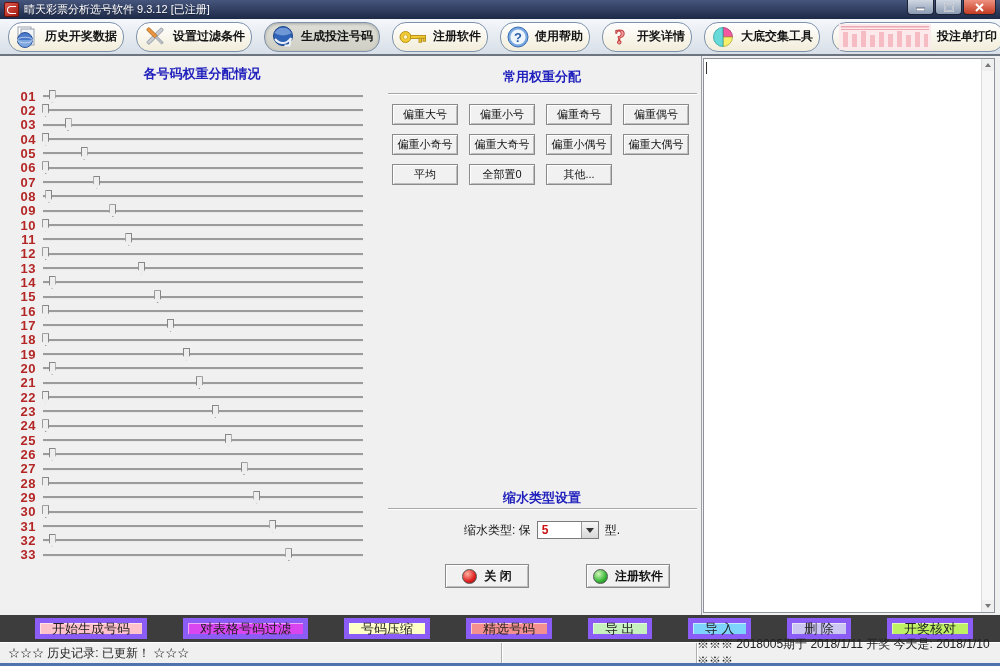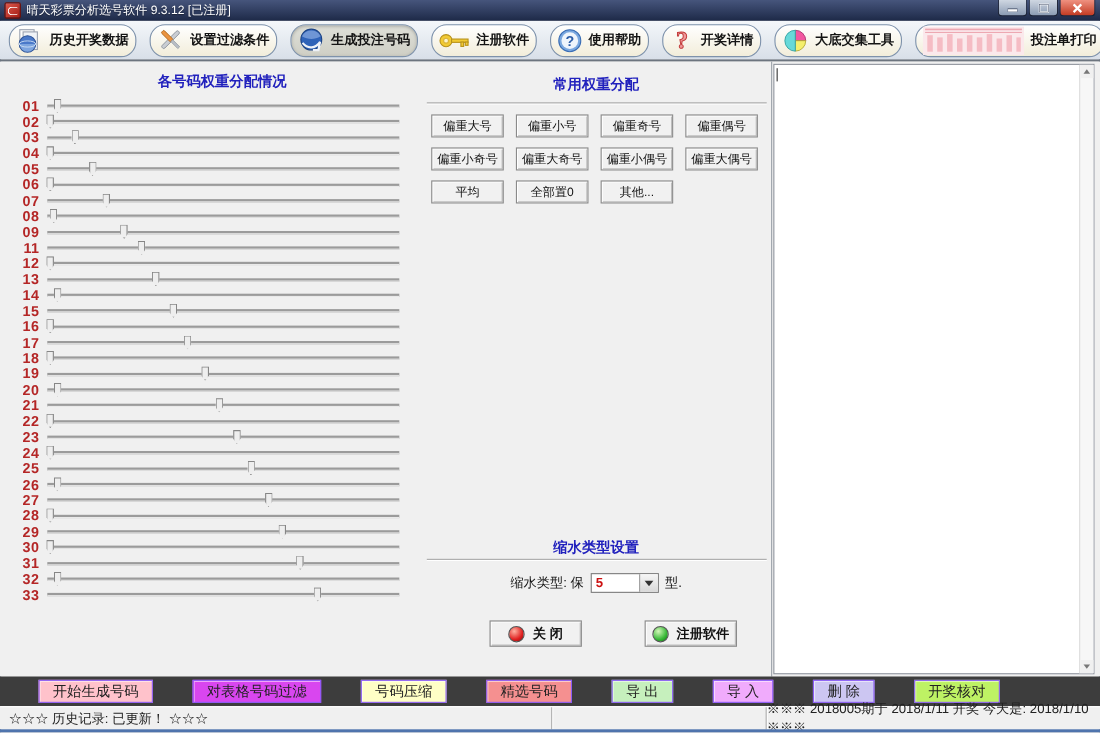--- a/index.html
+++ b/index.html
@@ -59,21 +59,21 @@
   .caret{position:absolute;left:2px;top:3px;width:1px;height:12px;background:#333;}
   .vscroll{position:absolute;right:0;top:0;bottom:0;width:12px;background:#f7f7f7;border-left:1px solid #dddddd;}
   .scroll-btn{position:absolute;left:0;right:0;height:12px;background:#f0f0f0;display:flex;align-items:center;justify-content:center;}
   .scroll-btn.up{top:0;}
   .scroll-btn.down{bottom:0;}
   .arrow-up{border-left:3.5px solid transparent;border-right:3.5px solid transparent;border-bottom:4px solid #777;}
   .arrow-down{border-left:3.5px solid transparent;border-right:3.5px solid transparent;border-top:4px solid #777;}
 
   
   .bottom-strip{position:absolute;top:615px;left:0;right:0;height:27px;background:#3d3d3d;display:flex;align-items:center;padding-left:35px;gap:36px;box-sizing:border-box;}
-  .bb-btn{height:21px;display:flex;align-items:center;justify-content:center;padding:0 12px;font-size:13px;color:#222;border:1px solid #8b5cf6;box-shadow:inset 1px 1px 0 #ffffff88;cursor:pointer;white-space:nowrap;box-sizing:border-box;}
+  .bb-btn{height:21px;display:flex;align-items:center;justify-content:center;padding:0 12px;font-size:13px;color:#222;border:5px solid #8b5cf6;box-shadow:inset 1px 1px 0 #ffffff88;cursor:pointer;white-space:nowrap;box-sizing:border-box;}
 
   
   .statusbar{position:absolute;top:642px;left:0;right:0;height:21px;background:#f0f0f0;border-top:1px solid #ffffff;display:flex;font-size:12px;color:#222;box-sizing:border-box;}
   .sb-panel{display:flex;align-items:center;box-sizing:border-box;border-right:1px solid #aeaeae;box-shadow:1px 0 0 #ffffff;}
   .sb-left{width:502px;padding-left:8px;}
   .sb-mid{width:195px;}
   .sb-right{flex:1;border-right:none;justify-content:flex-end;padding-right:5px;}
   .win-bottom{position:absolute;top:663px;left:0;right:0;height:3px;background:#4f74ad;}
 </style>
 </head>
@@ -264,20 +264,27 @@
           <div class="strack">
             <div class="sline"></div>
             <div class="sthumb" style="left: calc(2% - 4px);"></div>
           </div>
         </div>
         <div class="srow">
           <span class="snum">09</span>
           <div class="strack">
             <div class="sline"></div>
             <div class="sthumb" style="left: calc(22% - 4px);"></div>
+          </div>
+        </div>
+        <div class="srow">
+          <span class="snum">10</span>
+          <div class="strack">
+            <div class="sline"></div>
+            <div class="sthumb" style="left: calc(1% - 4px);"></div>
           </div>
         </div>
         <div class="srow">
           <span class="snum">11</span>
           <div class="strack">
             <div class="sline"></div>
             <div class="sthumb" style="left: calc(27% - 4px);"></div>
           </div>
         </div>
         <div class="srow">
@@ -486,21 +493,21 @@
       </div>
     </div>
   </div>
 
   <div class="bottom-strip" id="bottomStrip">
       <div class="bb-btn" style="background: rgb(255, 194, 203);">开始生成号码</div>
       <div class="bb-btn" style="background: #d946ef;">对表格号码过滤</div>
       <div class="bb-btn" style="background: rgb(255, 255, 198);">号码压缩</div>
       <div class="bb-btn" style="background: rgb(245, 144, 144);">精选号码</div>
       <div class="bb-btn" style="background: rgb(198, 240, 189);">导 出</div>
-      <div class="bb-btn" style="background: #f0abfc;">导 入</div>
+      <div class="bb-btn" style="background: #7dd3fc;">导 入</div>
       <div class="bb-btn" style="background: rgb(204, 198, 242);">删 除</div>
       <div class="bb-btn" style="background: #bef264;">开奖核对</div>
     </div>
 
   <div class="statusbar">
     <div class="sb-panel sb-left">☆☆☆ 历史记录: 已更新！ ☆☆☆</div>
     <div class="sb-panel sb-mid"></div>
     <div class="sb-panel sb-right">※※※ 2018005期于 2018/1/11 开奖  今天是: 2018/1/10 ※※※</div>
   </div>
   <div class="win-bottom"></div>

